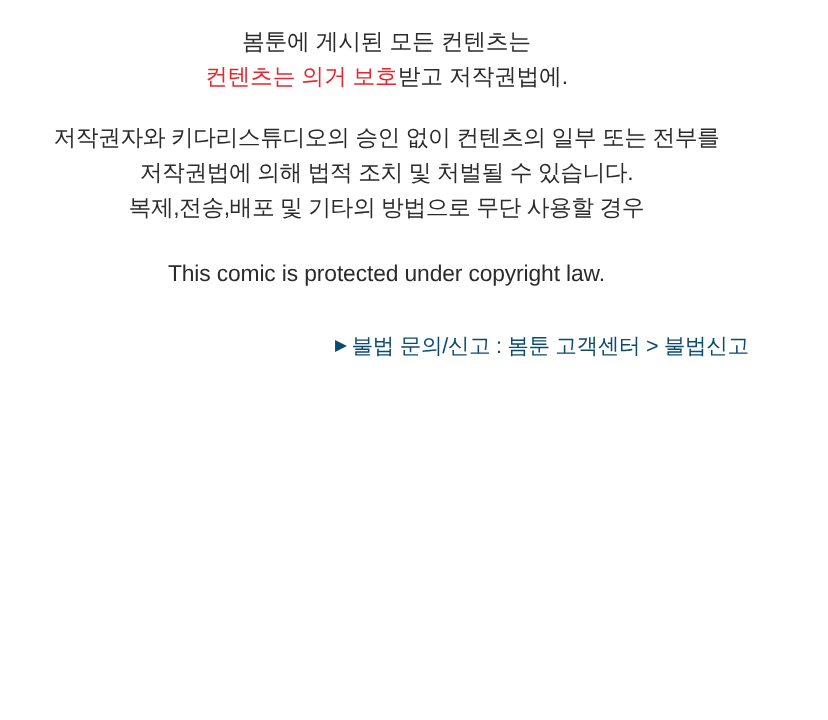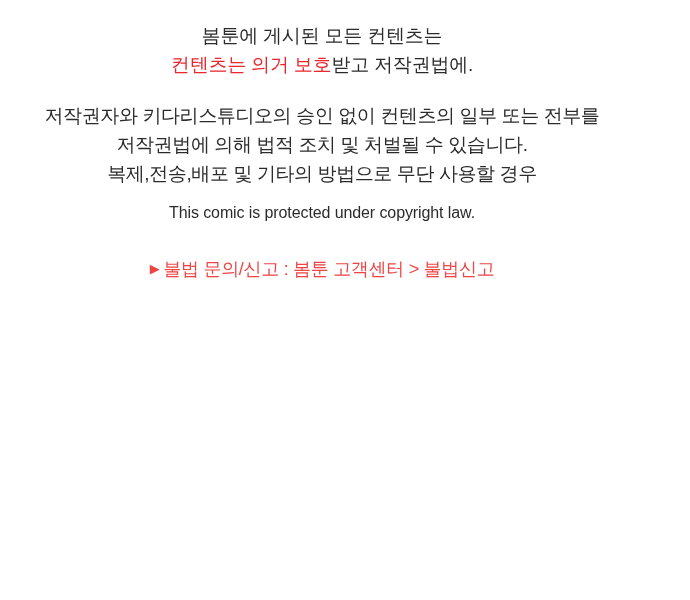--- a/index.html
+++ b/index.html
@@ -37,38 +37,39 @@
   .kr1 {
     margin-bottom: 22px;
   }
   
   .kr2 .line {
     font-size: 19px;
     letter-spacing: -0.4px;
     color: #2b2b2b;
   }
   .kr2 {
-    margin-bottom: 12px;
+    margin-bottom: 26px;
   }
   
   .en .line {
-    font-size: 16px;
+    font-size: 19px;
     letter-spacing: -0.1px;
     color: #2b2b2b;
     line-height: 1.62;
   }
   .en {
     margin-bottom: 30px;
   }
   
   .report {
     font-size: 18px;
     letter-spacing: -0.3px;
-    color: #ef4444;
+    color: #0c4a6e;
     line-height: 1.5;
+    text-align: right;
   }
   .report .arrow {
     font-size: 13px;
     vertical-align: 2px;
     margin-right: 4px;
   }
   .red {
     color: #e8262c;
   }
 </style>

